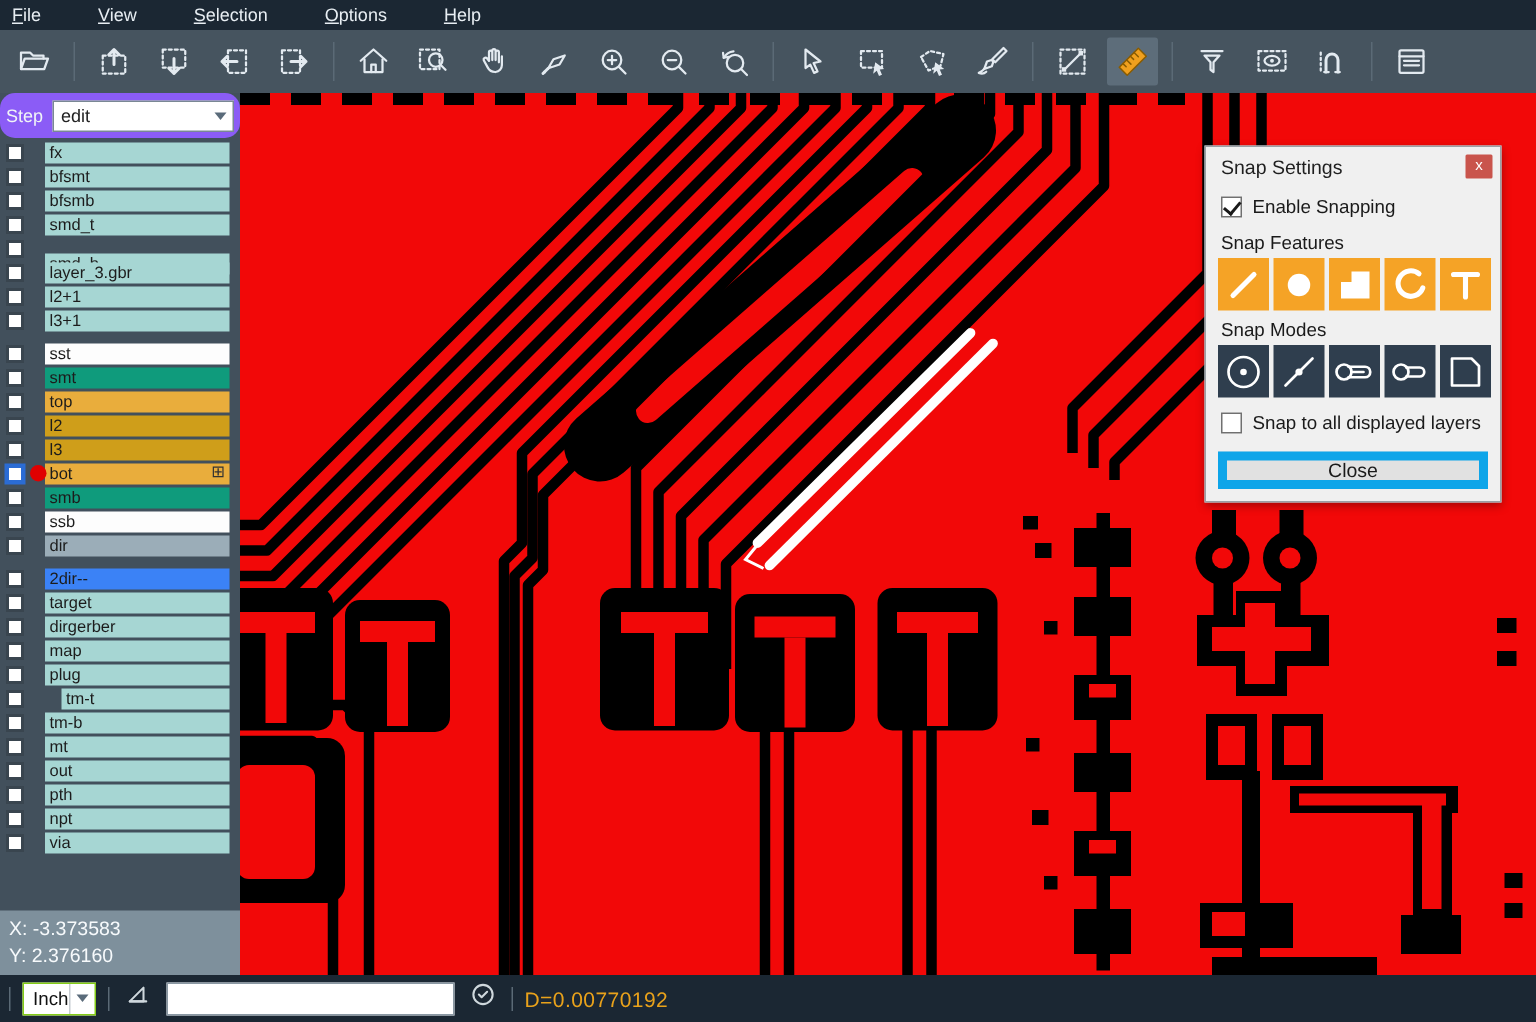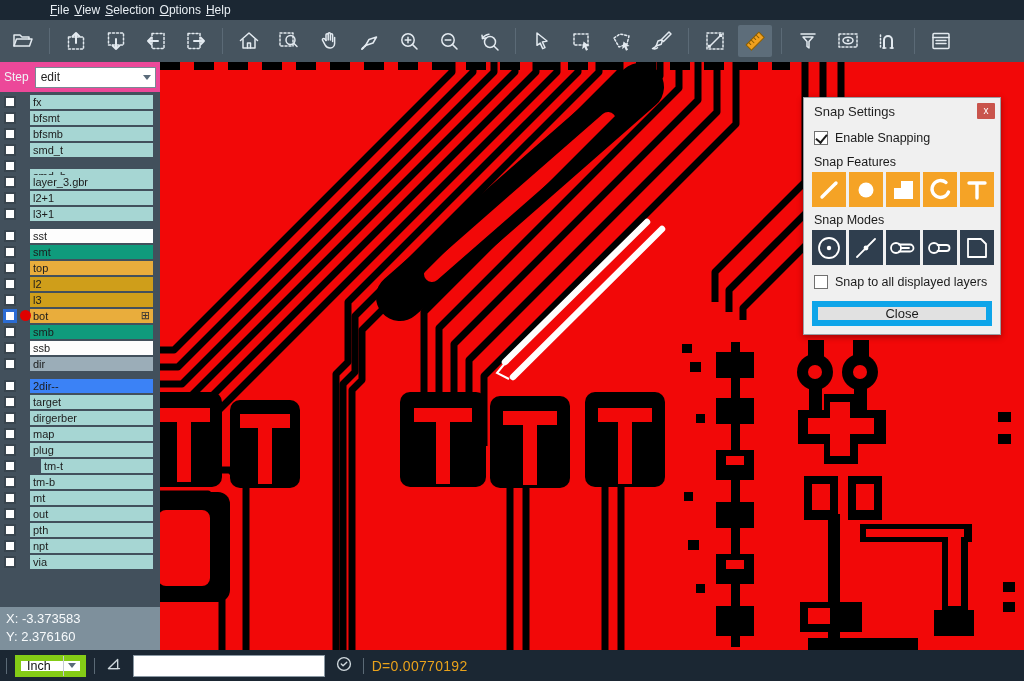--- a/index.html
+++ b/index.html
@@ -1,36 +1,36 @@
 <!DOCTYPE html>
 <html><head>
 <meta charset="utf-8">
 <style>
   * { margin:0; padding:0; box-sizing:border-box; }
   body { font-family:"Liberation Sans", sans-serif; width:1024px; height:681px; overflow:hidden; background:#1b2733; }
   .app { width:1024px; height:681px; display:flex; flex-direction:column; }
 
   
-  .menubar { height:20px; background:#1b2733; display:flex; align-items:center; padding-left:8px; gap:5px; flex:0 0 auto;margin-left:42px; }
+  .menubar { height:20px; background:#1b2733; display:flex; align-items:center; padding-left:8px; gap:38px; flex:0 0 auto; }
   .menu-item { display:inline-block; color:#e8eef3; font-size:12px; cursor:default; }
   .menu-item::first-letter { text-decoration:underline; }
 
   
   .toolbar { height:42px; background:#46545f; display:flex; align-items:center; padding:0 6px; gap:6px; flex:0 0 auto; }
   .tbtn { width:34px; height:32px; display:flex; align-items:center; justify-content:center; border-radius:2px; }
   .tbtn svg { stroke:#e3eaf0; fill:none; stroke-width:1.5; stroke-linecap:round; stroke-linejoin:round; }
   .tbtn.active { background:#5d6d7a; }
   .tsep { width:1px; height:26px; background:#5b6a76; margin:0 3px; }
 
   
   .main { flex:1; display:flex; min-height:0; }
 
   
   .sidebar { width:160px; background:#42505c; display:flex; flex-direction:column; flex:0 0 auto; }
-  .step-row { height:30px; background:#ec4899; display:flex; align-items:center; padding:0 4px; gap:6px; flex:0 0 auto; }
+  .step-row { height:30px; background:#8b5cf6; display:flex; align-items:center; padding:0 4px; gap:6px; flex:0 0 auto;border-radius:10px; }
   .step-label { color:#f0f4f7; font-size:12px; }
   .step-combo { flex:1; height:21px; background:#fff; border:1px solid #7a8894; display:flex; align-items:center; font-size:12px; color:#222; padding-left:5px; position:relative; }
   .step-combo .chev { position:absolute; right:4px; top:7px; width:0; height:0; border-left:4px solid transparent; border-right:4px solid transparent; border-top:5px solid #5a6b7a; }
   .layer-list { padding-top:2px; }
   .lrow { height:15px; display:flex; align-items:center; padding-left:4px; position:relative; margin-bottom:1px; }
   .cb { width:12px; height:12px; background:#fff; border:2px solid #39454f; flex:0 0 auto; }
   .cb.sel { border-color:#2b6cd4; outline:1px solid #2b6cd4; }
   .lname { flex:1; height:14px; margin-left:14px; margin-right:7px; font-size:11px; color:#1c1c1c; line-height:14px; padding-left:3px; overflow:hidden; white-space:nowrap; }
   .lsep { height:6px; }
   .reddot { position:absolute; left:20px; top:2px; width:11px; height:11px; border-radius:50%; background:#e00000; }
@@ -54,21 +54,21 @@
   .dlg-icons { display:flex; gap:3px; padding:0 8px; }
   .fbtn { width:35px; height:35px; background:#f5a326; display:flex; align-items:center; justify-content:center; }
   .fbtn svg { stroke:#fff; fill:none; stroke-width:3.4; stroke-linecap:round; }
   .mbtn { width:35px; height:35px; background:#2f3e4e; display:flex; align-items:center; justify-content:center; }
   .mbtn svg { stroke:#fff; fill:none; stroke-width:1.8; stroke-linecap:round; stroke-linejoin:round; }
   .dlg-close { margin:8px; height:25px; background:#e1e1e1; border:6px solid #0ea5e9; display:flex; align-items:center; justify-content:center; font-size:13px; color:#1a1a1a; cursor:default; }
 
   
   .statusbar { height:31px; background:#1b2733; display:flex; align-items:center; padding:0 6px; gap:8px; flex:0 0 auto; }
   .grip { width:1px; height:16px; background:#5b6a76; }
-  .unit-combo { height:22px; background:#fff; border:6px solid #84cc16; display:flex; align-items:center; font-size:12.5px; color:#111; padding-left:6px; gap:12px; }
+  .unit-combo { height:22px; background:#fff; border:1px solid #84cc16; display:flex; align-items:center; font-size:12.5px; color:#111; padding-left:6px; gap:0; }
   .unit-combo .chevbox { width:17px; height:20px; border-left:1px solid #c6ccd1; display:flex; align-items:center; justify-content:center; }
   .unit-combo .chev { width:0; height:0; border-left:4px solid transparent; border-right:4px solid transparent; border-top:5px solid #5a6b7a; }
   .sb-icon svg { stroke:#cfd8dd; fill:none; stroke-width:1.5; stroke-linecap:round; stroke-linejoin:round; }
   .sb-input { width:192px; height:22px; background:#fff; border:1px solid #8a98a3; font-size:12px; padding:0 5px; color:#111; font-family:"Liberation Sans", sans-serif; }
   .dist { color:#e9a21b; font-size:14px; letter-spacing:.3px; }
 </style>
 </head>
 <body>
 
 <div class="app">

